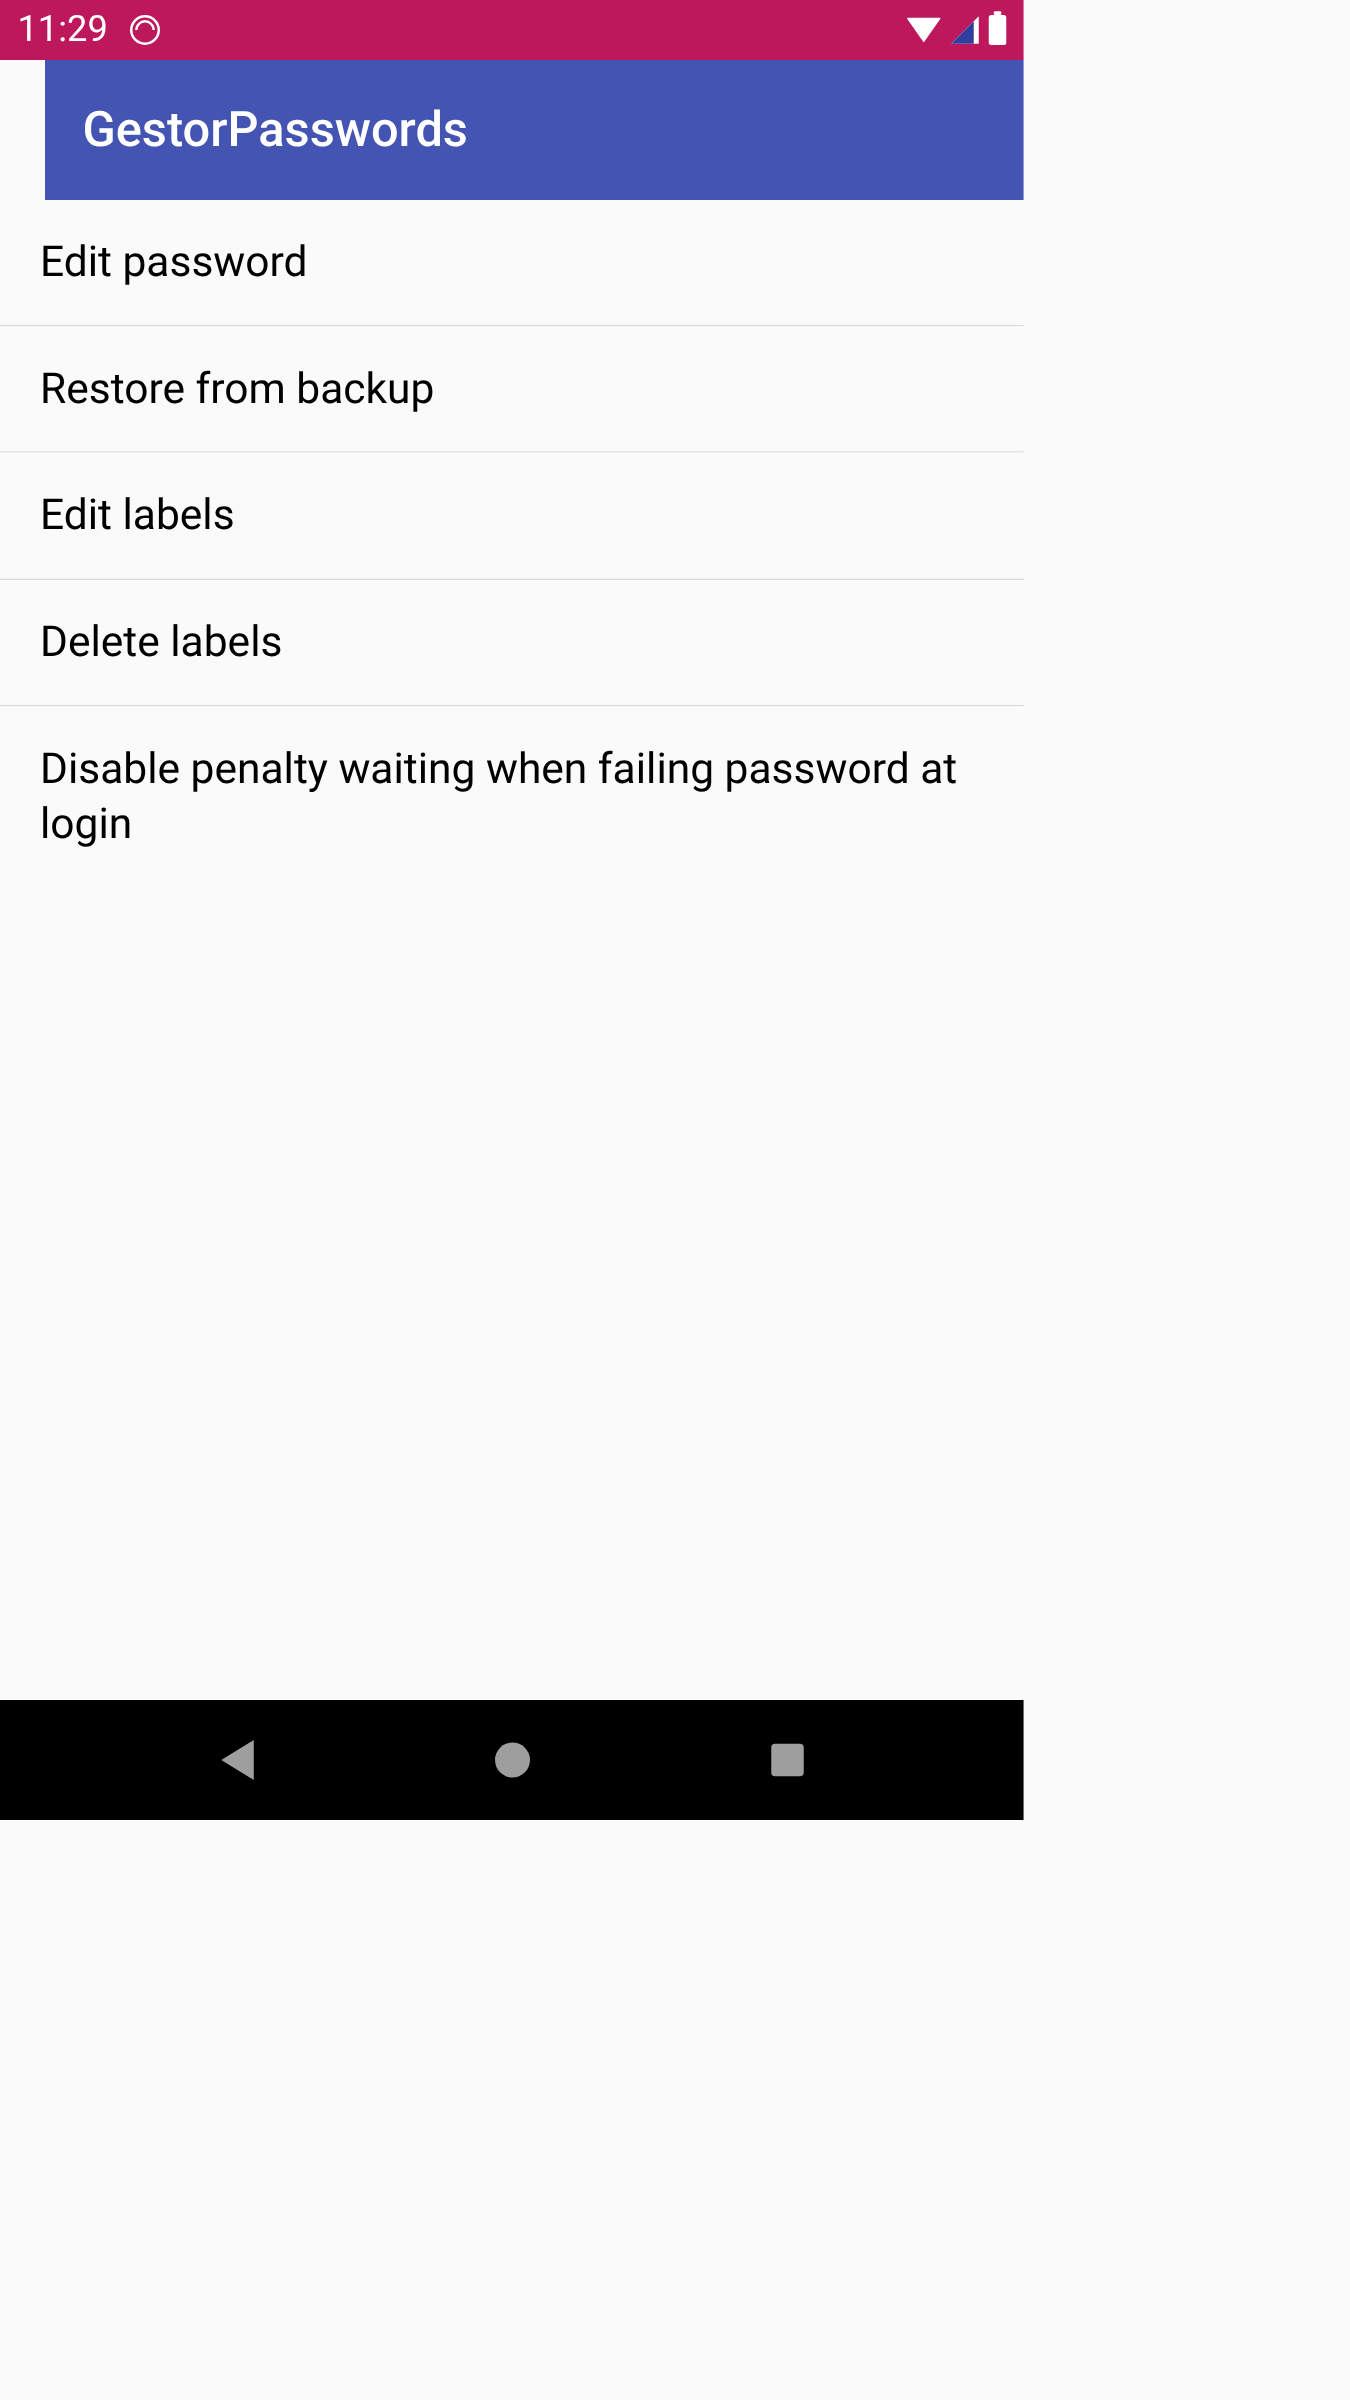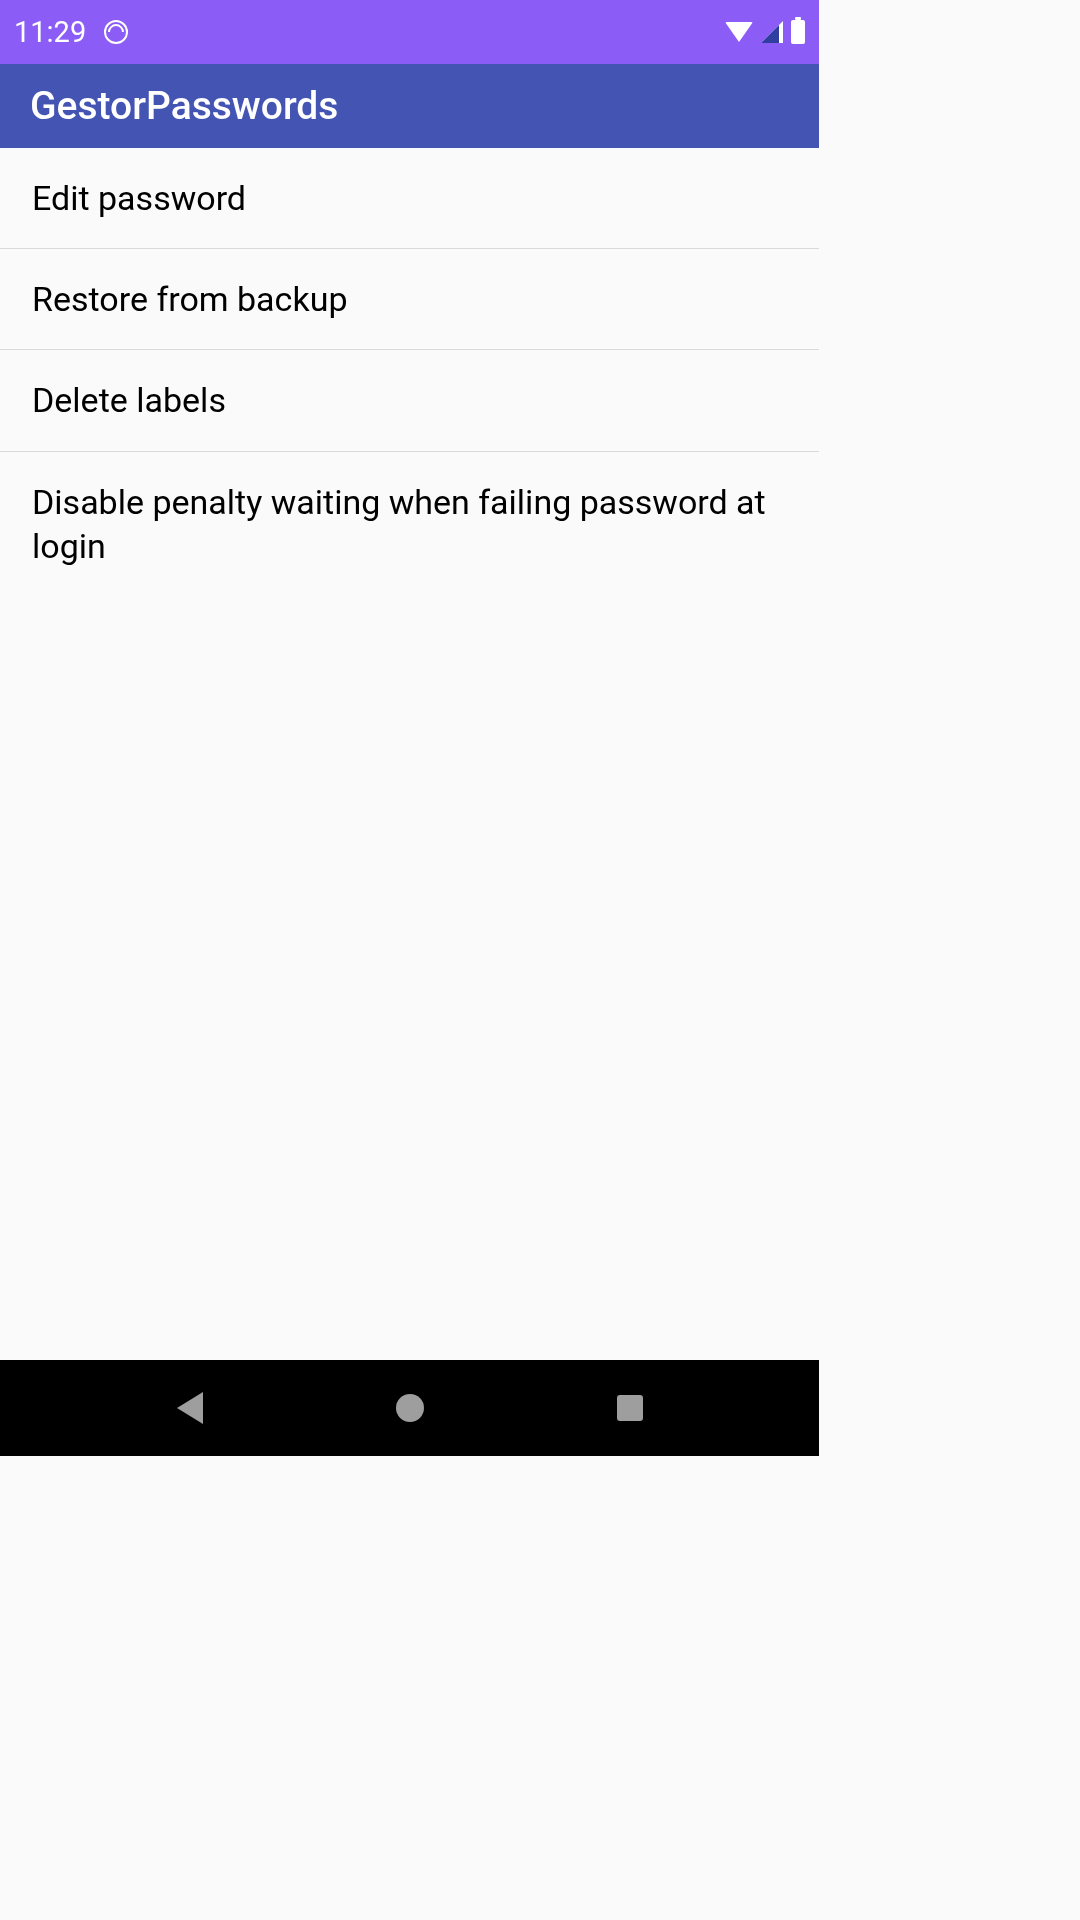--- a/index.html
+++ b/index.html
@@ -10,22 +10,22 @@
     }
     body {
       width: 819px;
       height: 1456px;
       background: #fafafa;
       display: flex;
       flex-direction: column;
       overflow: hidden;
     }
     .status-bar {
-      height: 64px;
-      background: #8b5cf6;
+      height: 48px;
+      background: #be185d;
       display: flex;
       align-items: center;
       justify-content: space-between;
       padding: 0 14px;
       color: #fff;
     }
     .status-left {
       display: flex;
       align-items: center;
       gap: 18px;
@@ -99,25 +99,26 @@
       content: '';
       position: absolute;
       top: -3px;
       left: 4px;
       width: 6px;
       height: 3px;
       background: #fff;
       border-radius: 1px;
     }
     .app-bar {
-      height: 84px;
+      height: 112px;
       background: #4454b3;
       display: flex;
       align-items: center;
       padding: 0 30px;
+      margin-left: 36px;
     }
     .app-title {
       color: #fff;
       font-size: 39px;
       font-weight: 500;
     }
     .content {
       flex: 1;
       background: #fafafa;
     }
@@ -185,20 +186,23 @@
 </div>
 
 <div class="content">
   <div class="list-item">
     <span class="list-item-text">Edit password</span>
   </div>
   <div class="list-item">
     <span class="list-item-text">Restore from backup</span>
   </div>
   <div class="list-item">
+    <span class="list-item-text">Edit labels</span>
+  </div>
+  <div class="list-item">
     <span class="list-item-text">Delete labels</span>
   </div>
   <div class="list-item">
     <span class="list-item-text">Disable penalty waiting when failing password at login</span>
   </div>
 </div>
 
 <div class="nav-bar">
   <div class="nav-back"></div>
   <div class="nav-home"></div>

